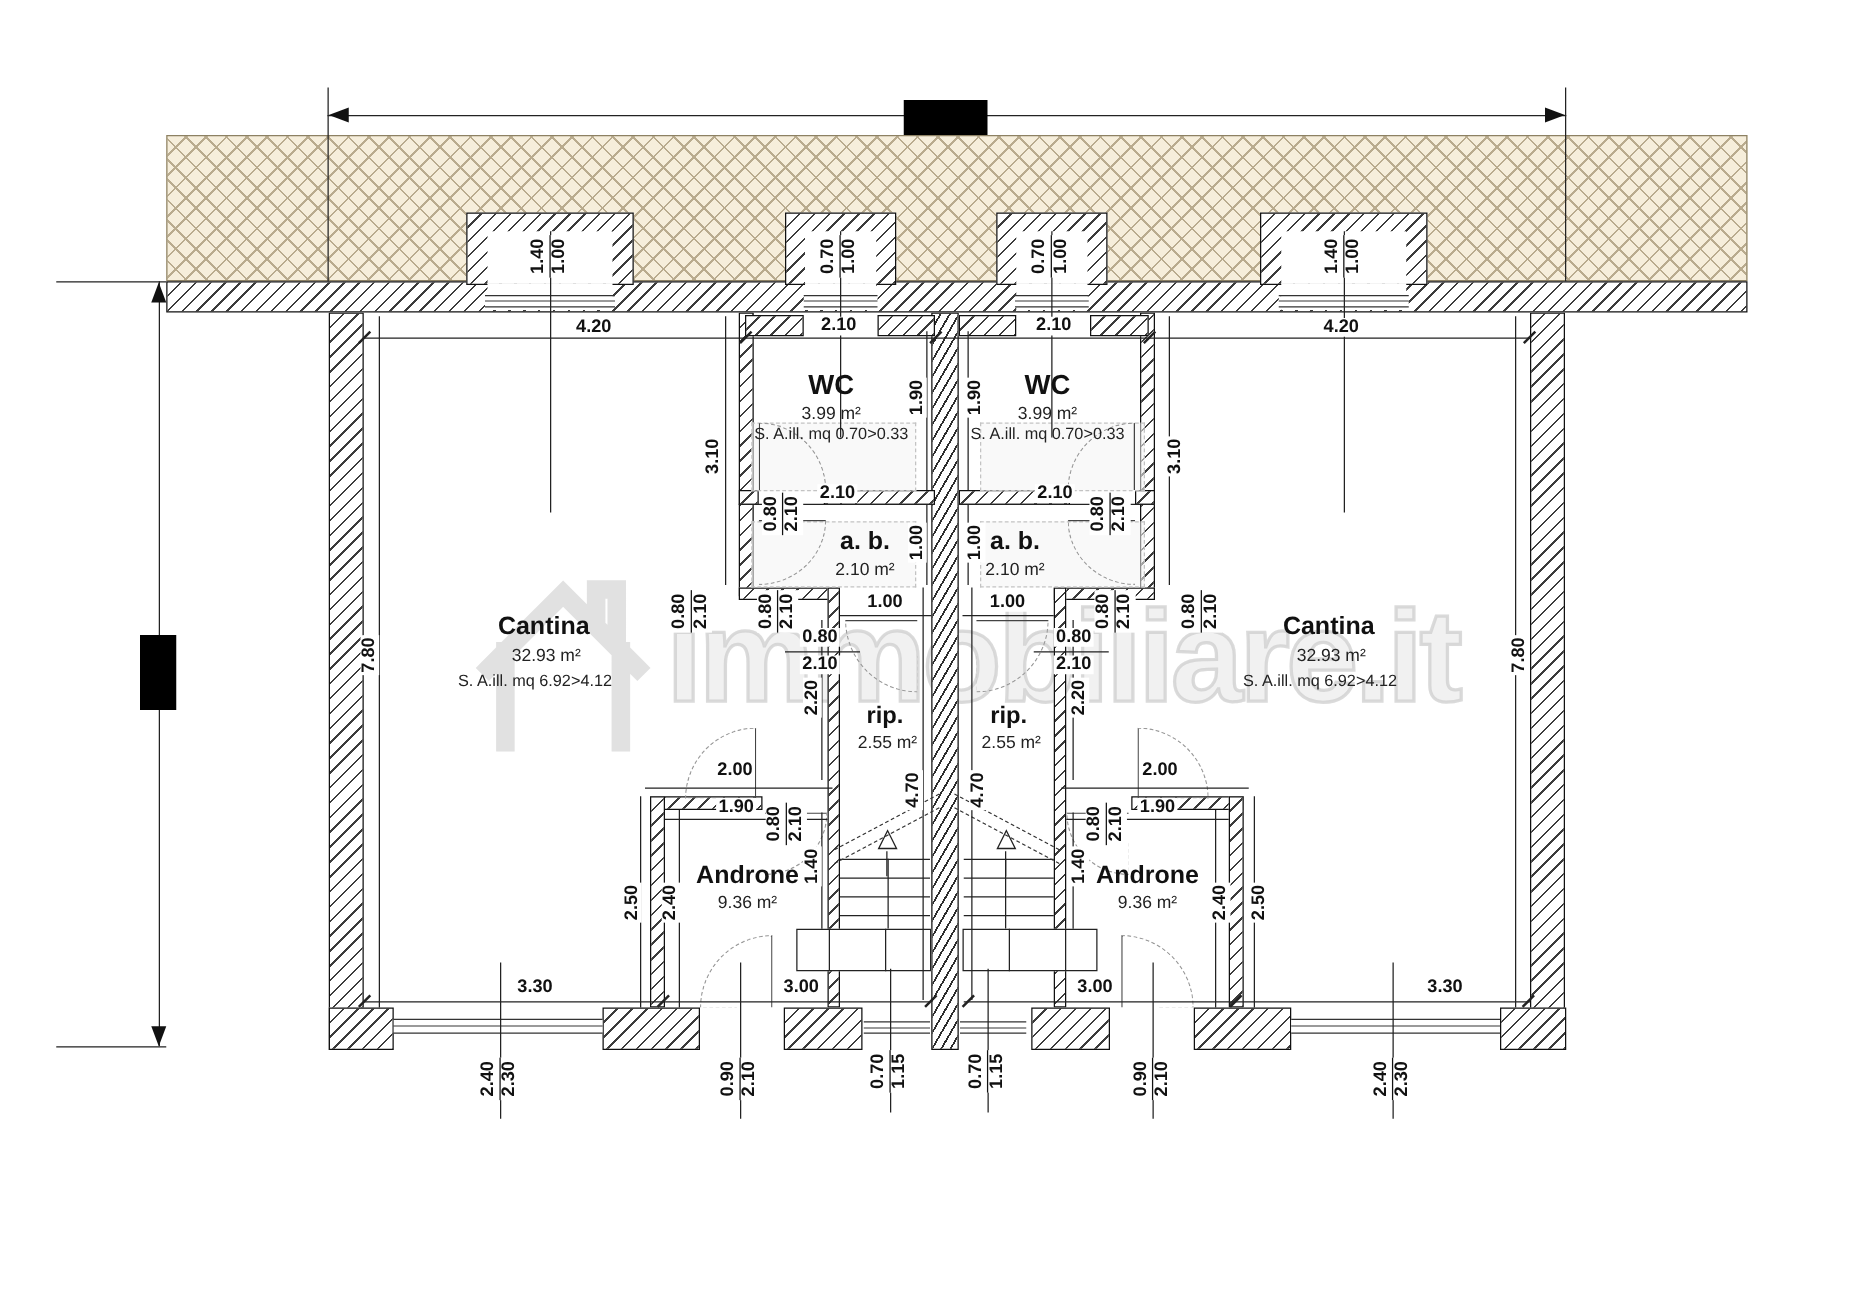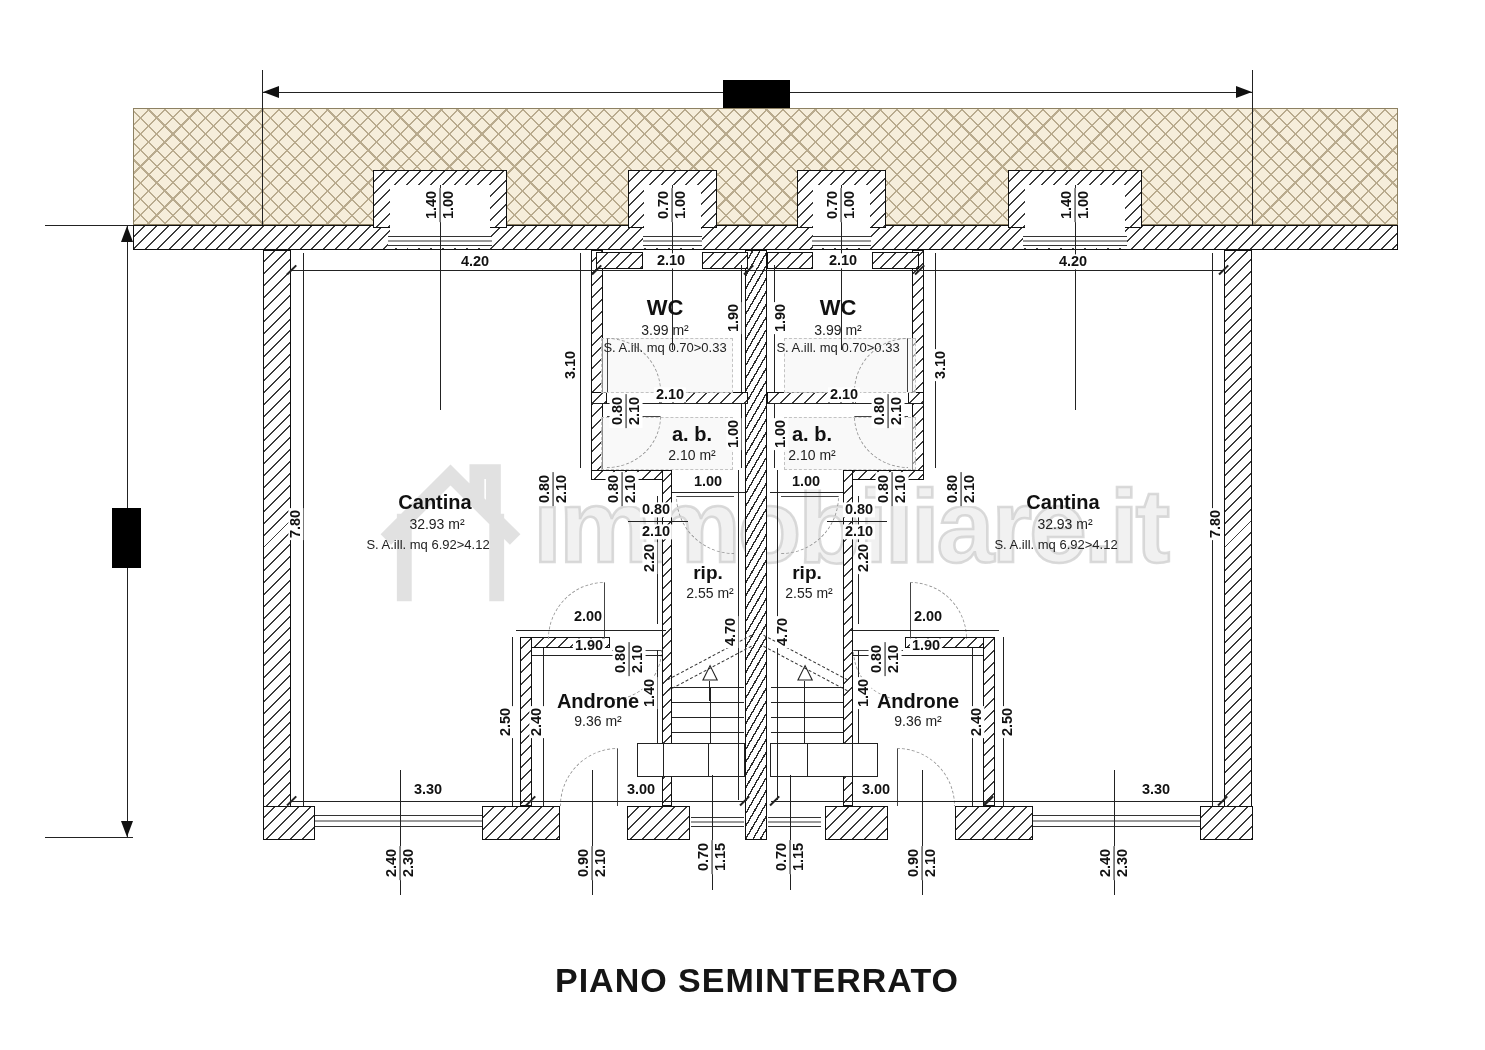--- a/index.html
+++ b/index.html
@@ -373,14 +373,13 @@
   <span class="rname small" style="left:708px;top:573px;">rip.</span>
   <span class="rarea" style="left:710px;top:593px;">2.55 m²</span>
   <span class="rname small" style="left:807px;top:573px;">rip.</span>
   <span class="rarea" style="left:809px;top:593px;">2.55 m²</span>
 
   <span class="rname" style="left:598px;top:701px;">Androne</span>
   <span class="rarea" style="left:598px;top:721px;">9.36 m²</span>
   <span class="rname" style="left:918px;top:701px;">Androne</span>
   <span class="rarea" style="left:918px;top:721px;">9.36 m²</span>
 
-  <span class="title" style="left:757px;top:980px;">PIANO SEMINTERRATO</span>
 </div>
 
 </body></html>

